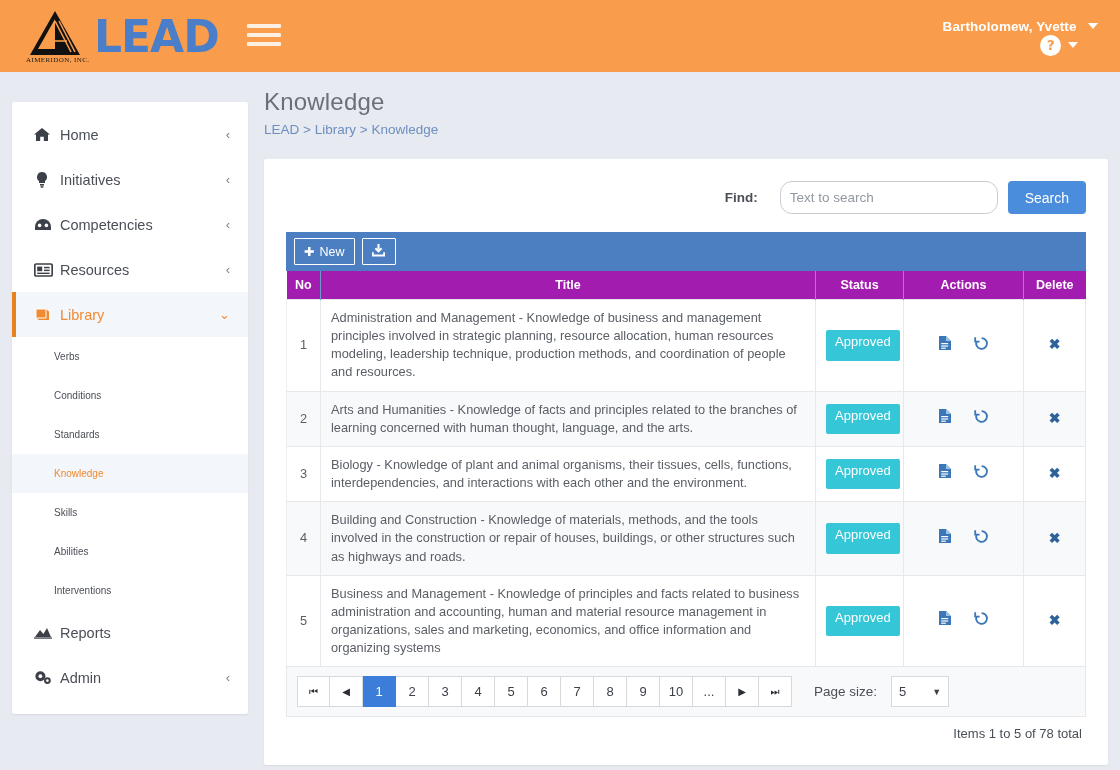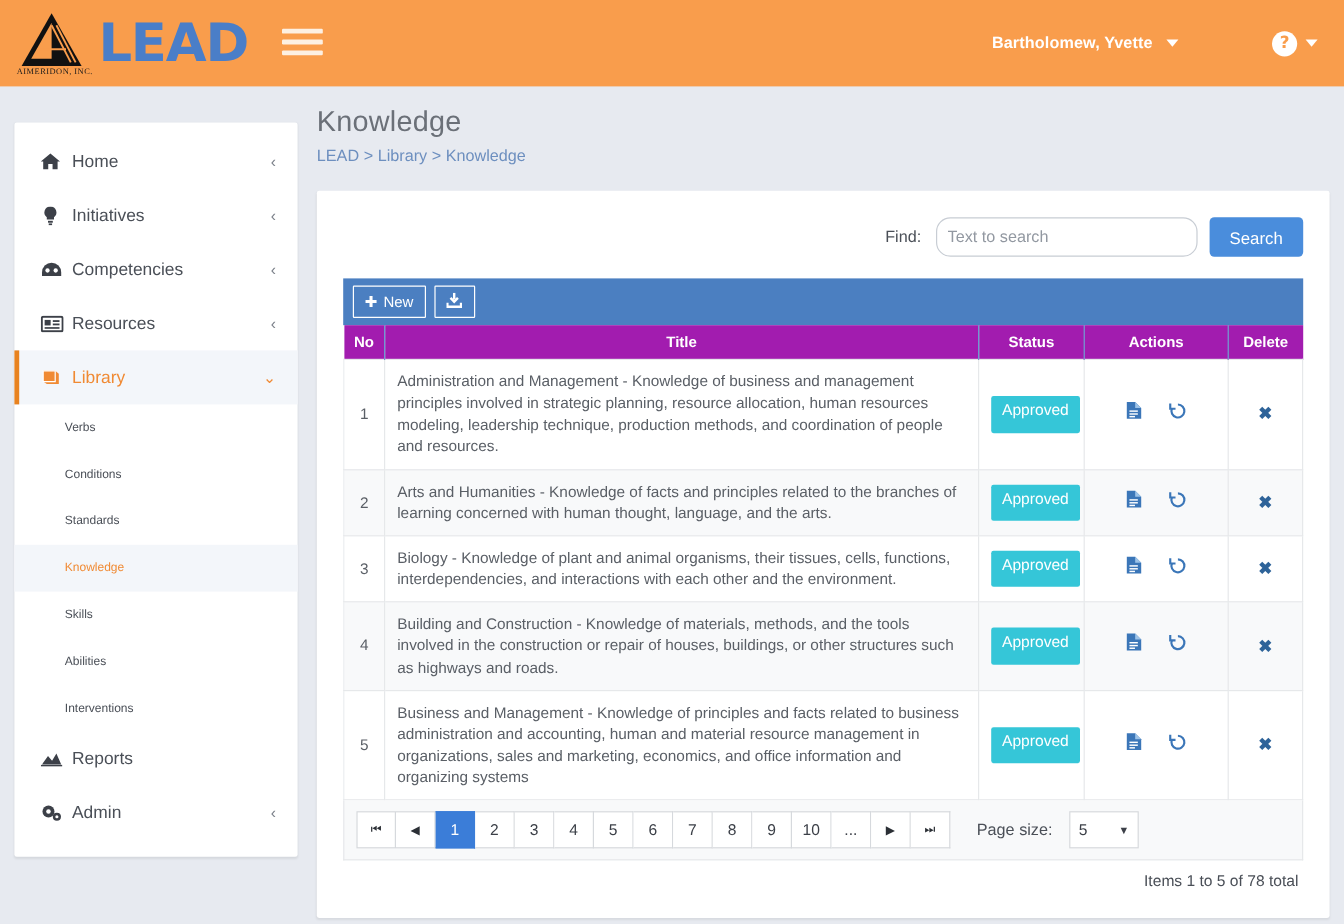--- a/index.html
+++ b/index.html
@@ -10,21 +10,21 @@
     overflow: hidden;
   }
 
   
   .topbar {
     position: absolute; top: 0; left: 0;
     width: 1120px; height: 72px;
     background: #f99d4c;
     display: flex; align-items: center;
   }
-  .logo-block { display: flex; align-items: flex-end; margin-left: 12px; }
+  .logo-block { display: flex; align-items: flex-end; margin-left: 24px; }
   .logo-mark { width: 62px; height: 58px; position: relative; }
   .logo-cap {
     font-size: 7px; letter-spacing: .4px; color: #1a1a1a;
     font-family: "Liberation Serif", serif;
     position: absolute; bottom: 1px; left: 2px; white-space: nowrap;
   }
   .logo-word {
     margin-left: 8px; margin-bottom: 6px;
     font-size: 44px; font-weight: 700; letter-spacing: -1px;
     color: #4a7ec8; line-height: 1;
@@ -33,21 +33,21 @@
   .hamburger {
     margin-left: 28px; margin-bottom: 2px;
     width: 34px; cursor: pointer;
   }
   .hamburger span {
     display: block; height: 4px; background: #fdf0e2;
     border-radius: 1px; margin: 5px 0;
   }
   .topbar-right {
     margin-left: auto; display: flex; align-items: center;
-    color: #ffffff; margin-right: 22px;
+    color: #ffffff; margin-right: 22px; flex-direction: column;
   }
   .user-name {
     font-size: 13.5px; font-weight: 700; letter-spacing: .1px;
     cursor: pointer;
   }
   .caret {
     display: inline-block; margin-left: 7px;
     border-left: 5px solid transparent; border-right: 5px solid transparent;
     border-top: 6px solid #ffffff; vertical-align: middle;
   }
@@ -111,21 +111,21 @@
   .card {
     margin-top: 22px; background: #ffffff;
     border-radius: 2px; box-shadow: 0 1px 2px rgba(0,0,0,.07);
     padding: 16px 22px 24px 22px;
   }
 
   .findrow {
     display: flex; align-items: center; justify-content: flex-end;
     gap: 10px; padding: 6px 0 18px 0;
   }
-  .find-label { font-size: 13.5px; color: #4a4f57; font-weight: 400; margin-right: 2px; }
+  .find-label { font-size: 13.5px; color: #4a4f57; font-weight: 700; margin-right: 12px; }
   .find-input {
     width: 218px; height: 33px; padding: 0 9px;
     border: 1px solid #c8cdd4; border-radius: 12px;
     font-size: 13.5px; color: #3c4048;
     font-family: "Liberation Sans", sans-serif;
     outline: none; background: #fff;
   }
   .find-input::placeholder { color: #9298a1; }
   .search-btn {
     height: 33px; padding: 0 17px;

